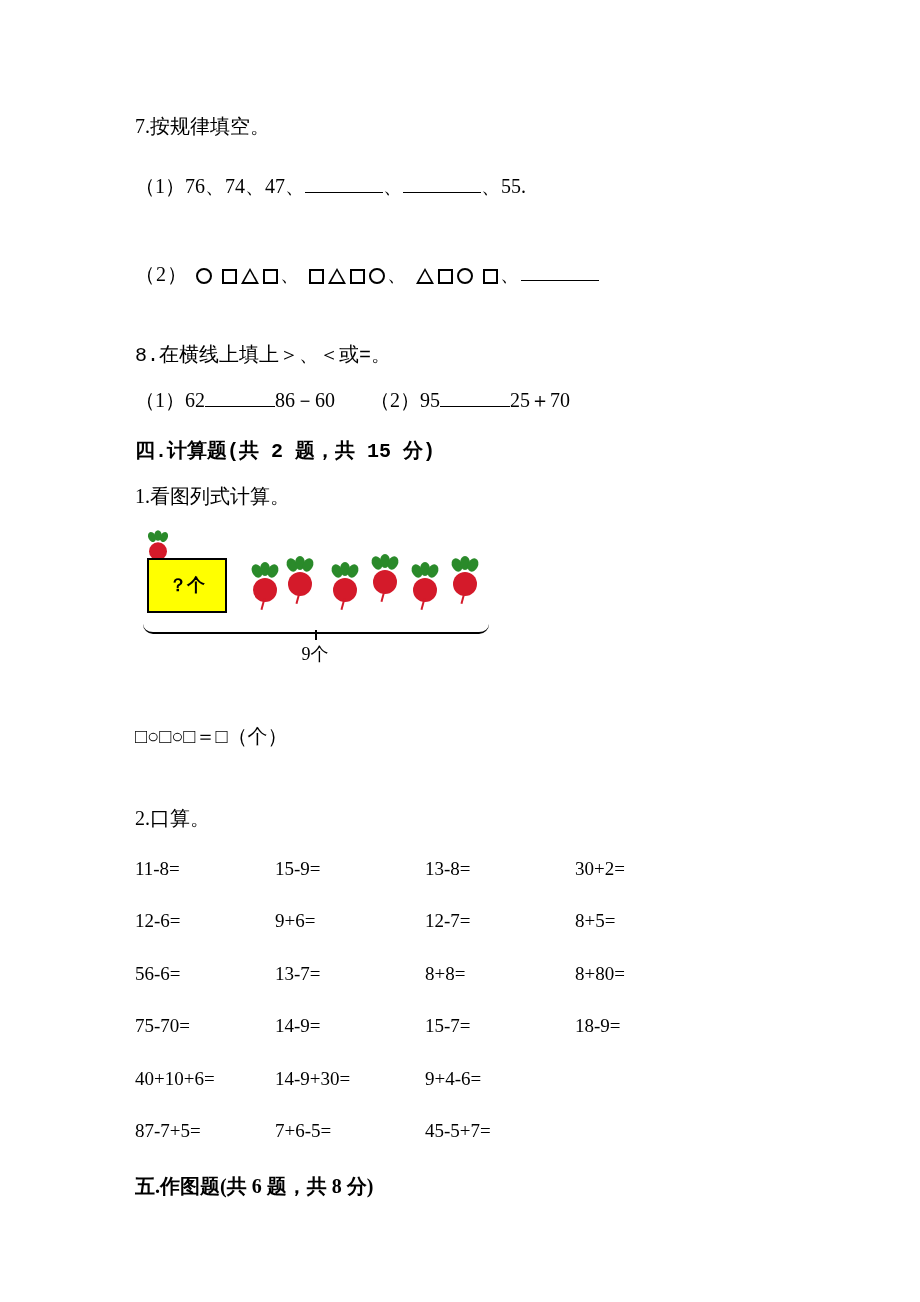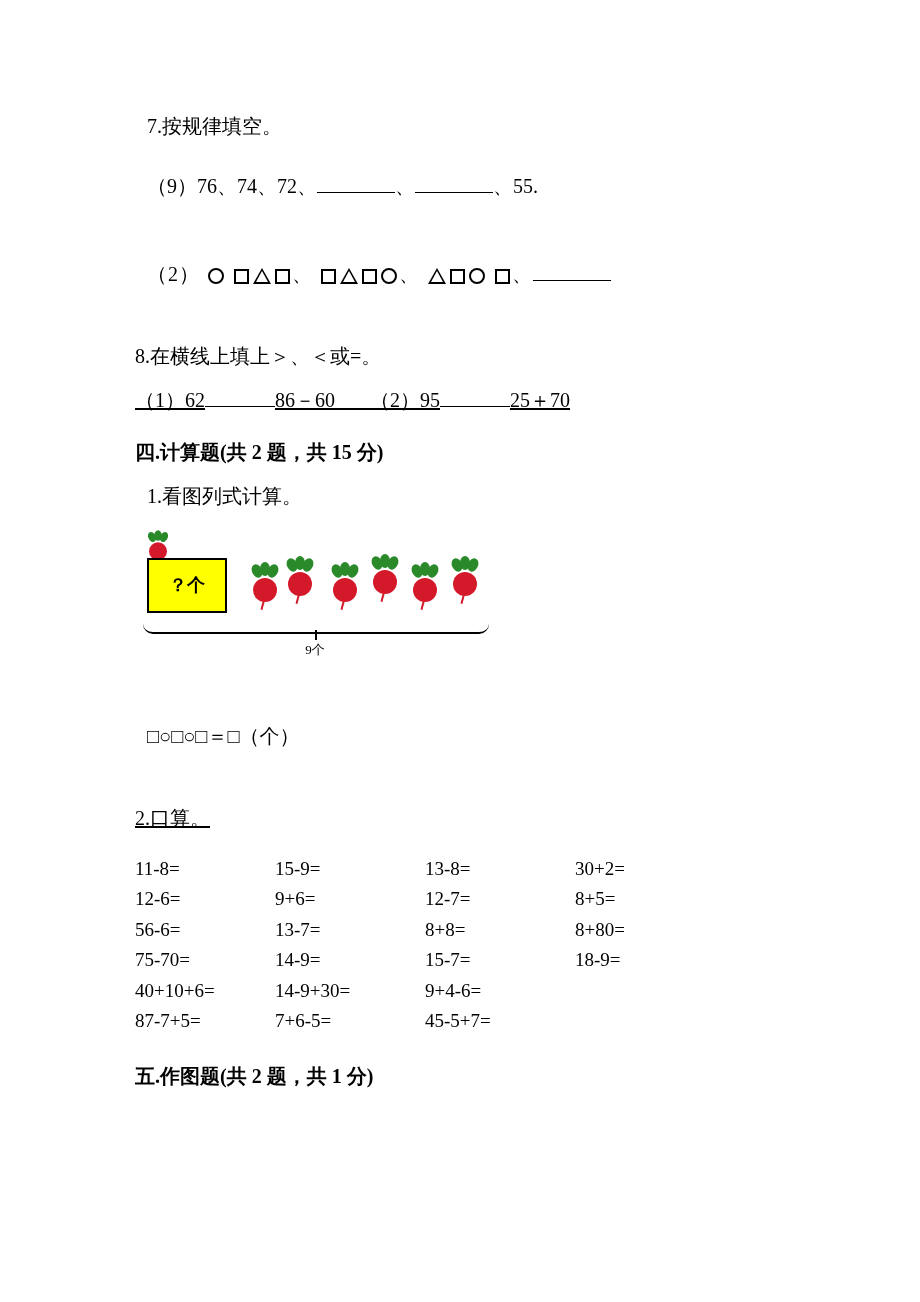--- a/index.html
+++ b/index.html
@@ -6,23 +6,23 @@
     body {
       width: 920px;
       height: 1302px;
       background: #fff;
       font-family: "SimSun", "宋体", serif;
       font-size: 20px;
       color: #000;
       padding: 110px 135px 0 135px;
       line-height: 1.6;
     }
-    .row { margin-bottom: 28px; margin-left: 12px; }
-    .row-tight { margin-bottom: 12px; }
-    .row-mid { margin-bottom: 20px; text-decoration: underline; }
+    .row { margin-bottom: 28px; }
+    .row-tight { margin-bottom: 12px; font-family: Liberation Mono, monospace; }
+    .row-mid { margin-bottom: 20px; }
     .underline {
       display: inline-block;
       border-bottom: 1px solid #000;
       min-width: 78px;
       height: 1.1em;
       vertical-align: baseline;
     }
     .underline-short {
       display: inline-block;
       border-bottom: 1px solid #000;
@@ -74,21 +74,21 @@
       top: 90px;
       width: 2px;
       height: 10px;
       background: #000;
     }
     .bracket-label {
       position: absolute;
       left: 50%;
       transform: translateX(-50%);
       top: 100px;
-      font-size: 13px;
+      font-size: 18px;
     }
     .radish {
       position: absolute;
       width: 30px;
       height: 42px;
       top: 34px;
     }
     .radish .leaves {
       position: absolute;
       top: -10px;
@@ -121,20 +121,21 @@
       left: 12px;
       width: 2px;
       height: 12px;
       background: #d41a2a;
       transform: rotate(15deg);
     }
     .radish-small { transform: scale(0.75); top: -6px; left: 8px; }
     .calc-grid {
       display: grid;
       grid-template-columns: 140px 150px 150px 120px;
+      row-gap: 22px;
       font-size: 19px;
       margin-bottom: 24px;
     }
     .shapes-line { font-size: 20px; letter-spacing: 1px; }
     .shape {
       display: inline-block;
       vertical-align: middle;
       margin: 0 2px;
     }
     .circle-s {
@@ -160,21 +161,21 @@
       border-bottom: 11px solid #fff;
     }
     .answer-shapes { font-size: 20px; }
   </style>
 </head>
 <body>
 
 <div class="row">7.按规律填空。</div>
 
 <div class="row">
-  <span>（9）76、74、72、</span><span class="underline"></span><span>、</span><span class="underline"></span><span>、55.</span>
+  <span>（1）76、74、47、</span><span class="underline"></span><span>、</span><span class="underline"></span><span>、55.</span>
 </div>
 
 <div style="height:28px"></div>
 
 <div class="row shapes-line">
   <span>（2）</span>
   <span class="shape circle-s"></span>
   <span class="shape sq-s"></span><span class="shape tri-s"></span><span class="shape sq-s"></span><span>、</span>
   <span class="shape sq-s"></span><span class="shape tri-s"></span><span class="shape sq-s"></span><span class="shape circle-s"></span><span>、</span>
   <span class="shape tri-s"></span><span class="shape sq-s"></span><span class="shape circle-s"></span>
@@ -295,13 +296,13 @@
   <div>40+10+6=</div>
   <div>14-9+30=</div>
   <div>9+4-6=</div>
   <div></div>
   <div>87-7+5=</div>
   <div>7+6-5=</div>
   <div>45-5+7=</div>
   <div></div>
 </div>
 
-<div class="bold">五.作图题(共 2 题，共 1 分)</div>
+<div class="bold">五.作图题(共 6 题，共 8 分)</div>
 
 </body></html>

